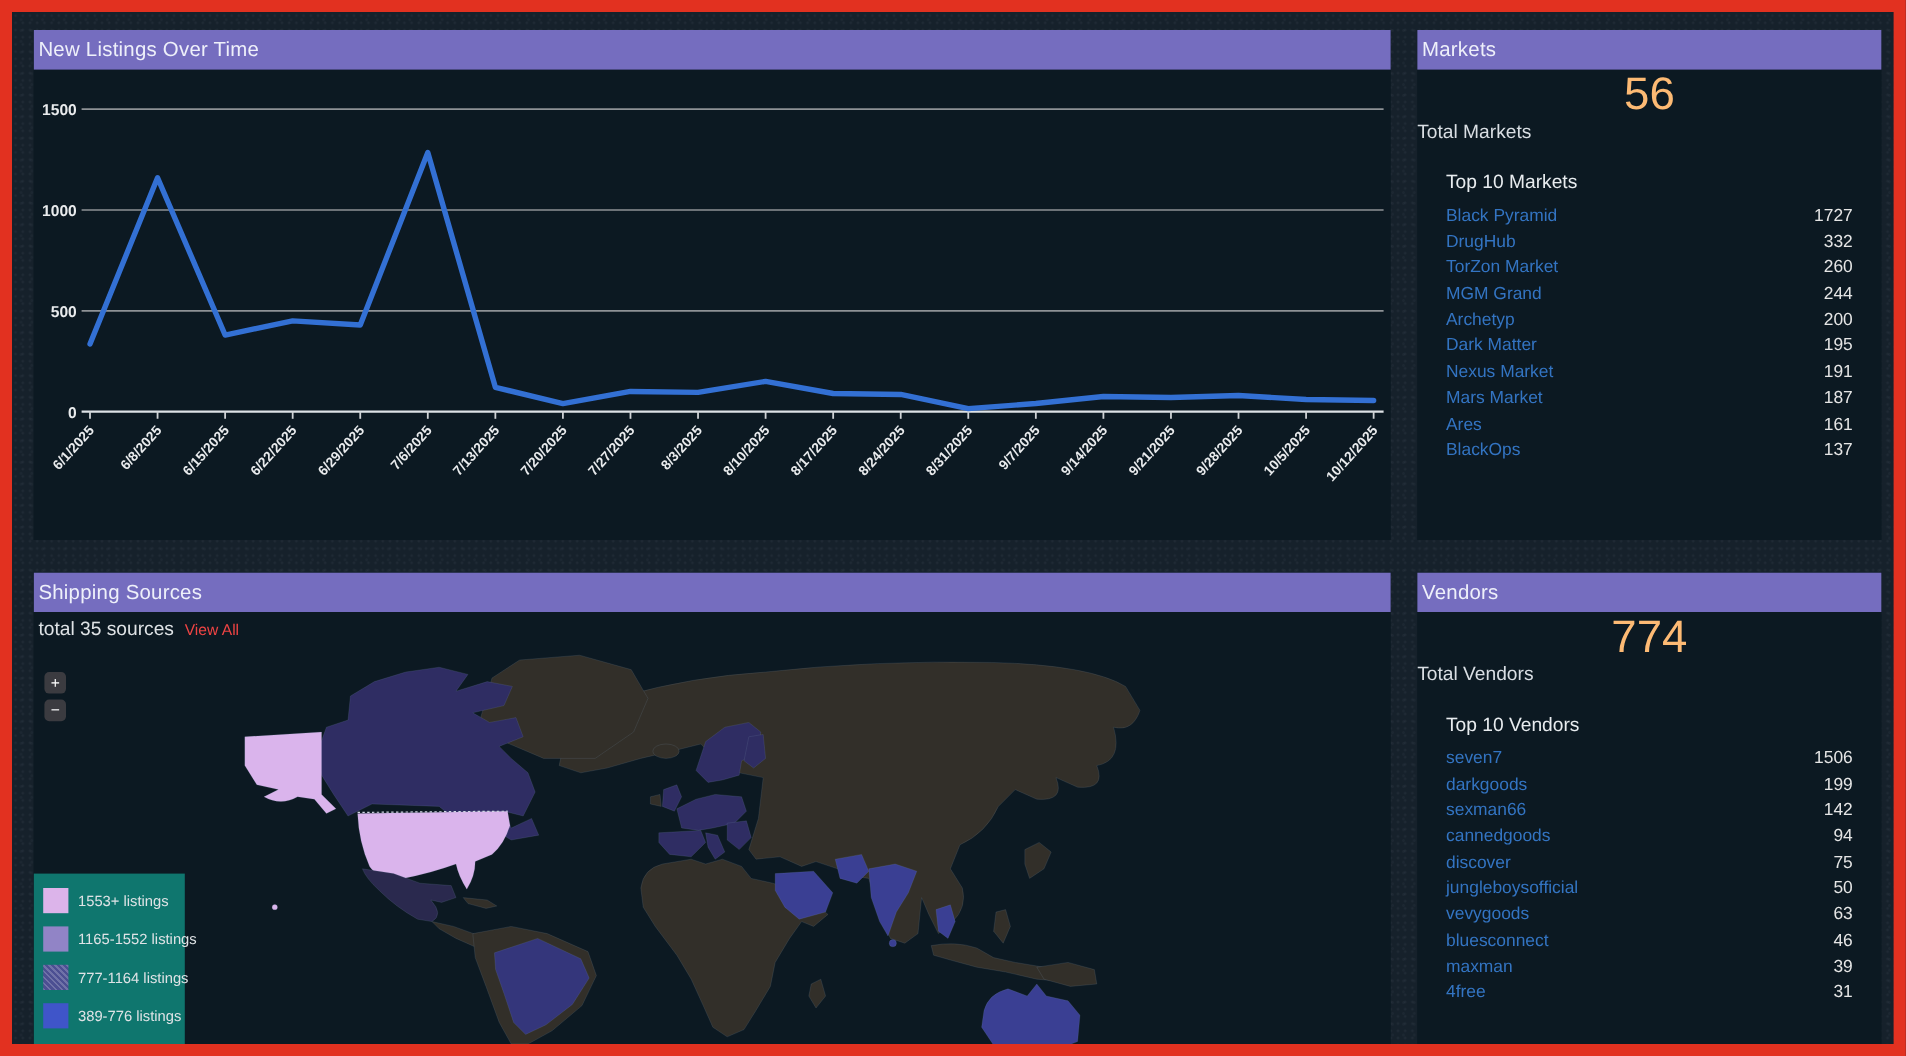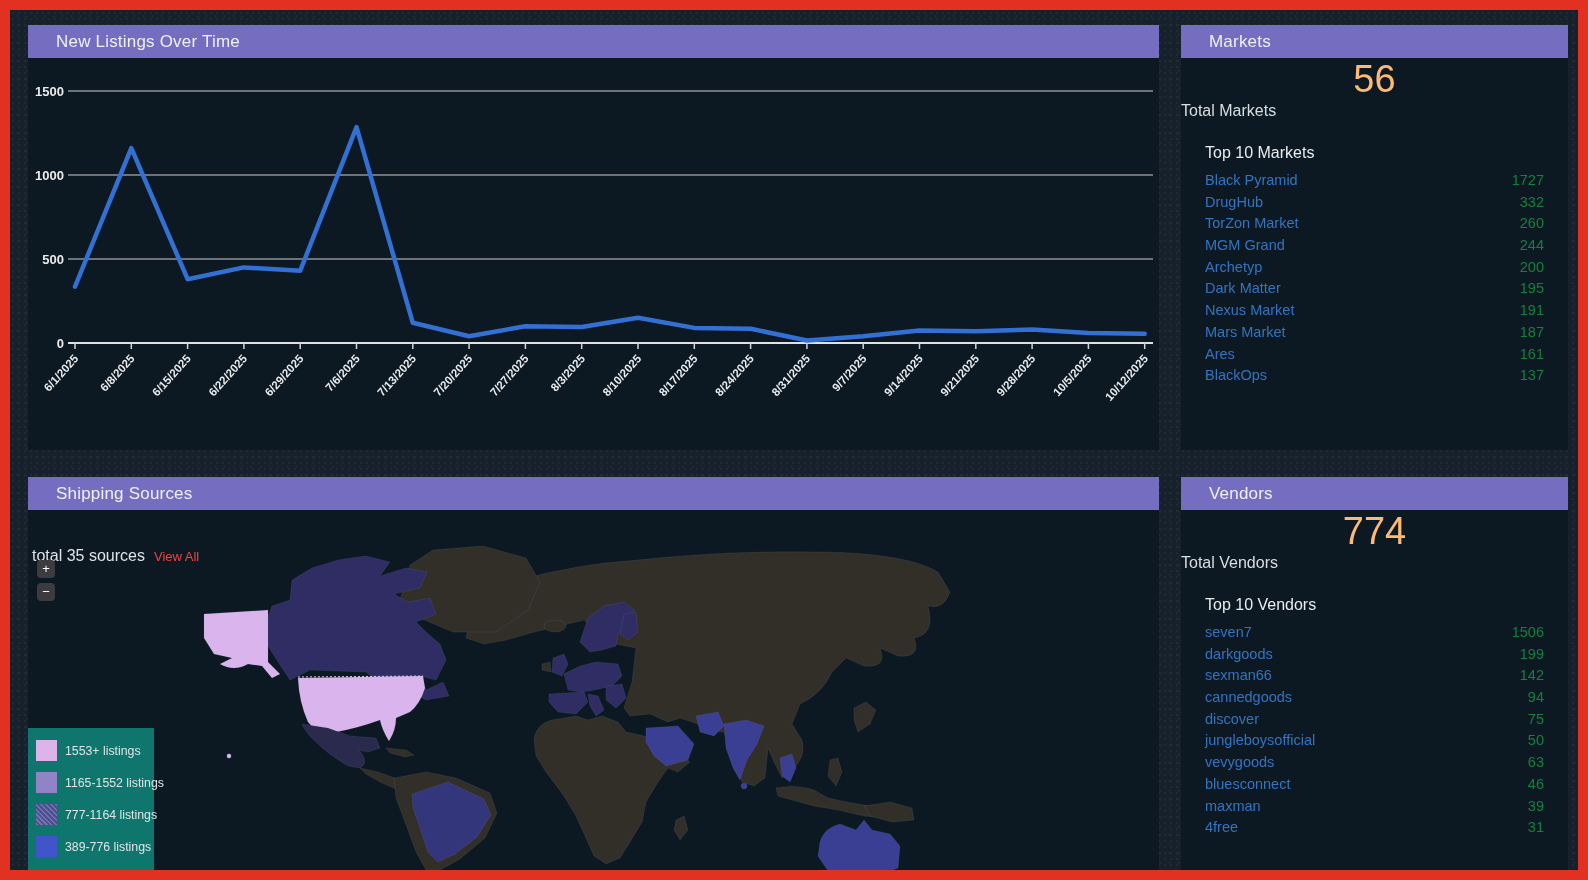--- a/index.html
+++ b/index.html
@@ -12,42 +12,42 @@
     background-image:
       radial-gradient(rgba(205,215,235,0.05) 1px, transparent 1.3px),
       radial-gradient(rgba(205,215,235,0.035) 1px, transparent 1.3px);
     background-size:6px 6px, 9px 9px;
     background-position:0 0, 3px 2px;
     overflow:hidden;
   }
   .panel { position:absolute; background:#0c1922; overflow:hidden; }
   .panel-header {
     height:33px; background:#756dbf; color:#eef0fa;
-    font-size:17px; line-height:33px; padding-left:28px;
+    font-size:17px; line-height:33px; padding-left:4px;
     letter-spacing:0.2px;
   }
   .panel-body { position:relative; width:100%; height:calc(100% - 33px); }
 
   #panel-listings { left:18px; top:15px;  width:1131px; height:425px; }
   #panel-markets  { left:1171px; top:15px; width:387px;  height:425px; }
   #panel-shipping { left:18px; top:467px; width:1131px; height:393px; }
   #panel-vendors  { left:1171px; top:467px; width:387px; height:393px; }
 
   
   .big-number { text-align:center; color:#fdba74; font-size:38px; font-weight:400; line-height:42px; }
   .big-label  { text-align:left; color:#d9dee3; font-size:16px; margin-top:2px; }
   .list-title { color:#e8ecef; font-size:16px; margin:24px 0 10px 0; padding:0 24px; }
   .top-list   { padding:0 24px; }
   .lrow { display:flex; justify-content:space-between; align-items:baseline; height:21.7px; font-size:14.5px; }
   .lname { color:#3374c2; text-decoration:none; cursor:pointer; white-space:nowrap; }
-  .lval  { color:#15803d; }
+  .lval  { color:#e5e5e5; }
 
   
   .src-summary { position:absolute; left:4px; top:6px; display:flex; align-items:baseline; gap:9px; }
-  .src-total { color:#dfe3e6; font-size:16px;margin-top:31px; }
+  .src-total { color:#dfe3e6; font-size:16px; }
   .view-all  { color:#ef4444; font-size:13px; text-decoration:none; cursor:pointer; }
   .map-zoom { position:absolute; left:9px; top:50px; display:flex; flex-direction:column; gap:5px; z-index:4; }
   .map-zoom button {
     width:18px; height:18px; background:#3b3b40; color:#ffffff; border:0; border-radius:4px;
     font-size:13px; line-height:16px; cursor:pointer; font-family:"Liberation Sans", sans-serif;
   }
   #world-map { position:absolute; left:0; top:0; z-index:1; }
   .legend {
     position:absolute; left:0px; top:218px; width:126px; height:150px;
     background:#0f766e; z-index:5; padding:12px 8px 8px 8px;

